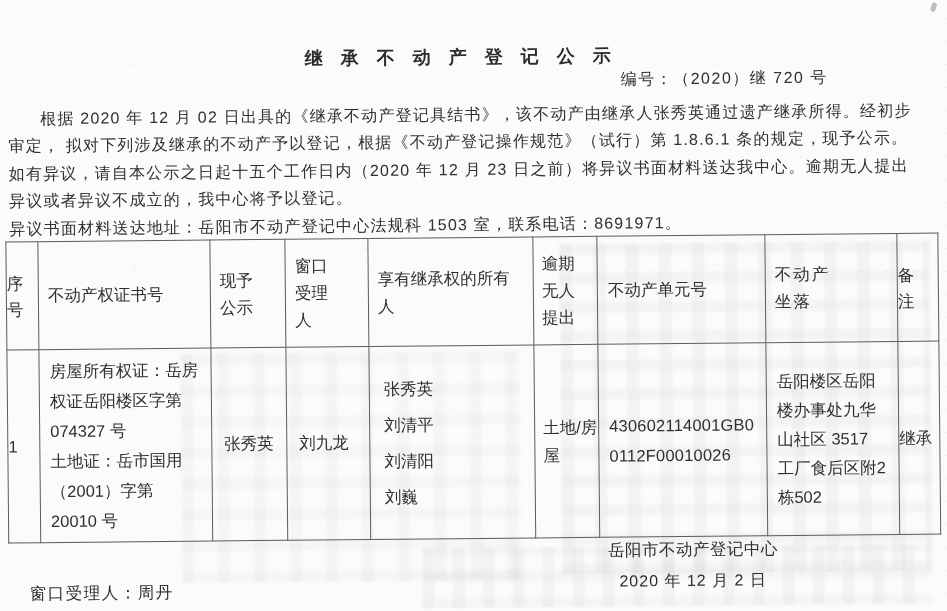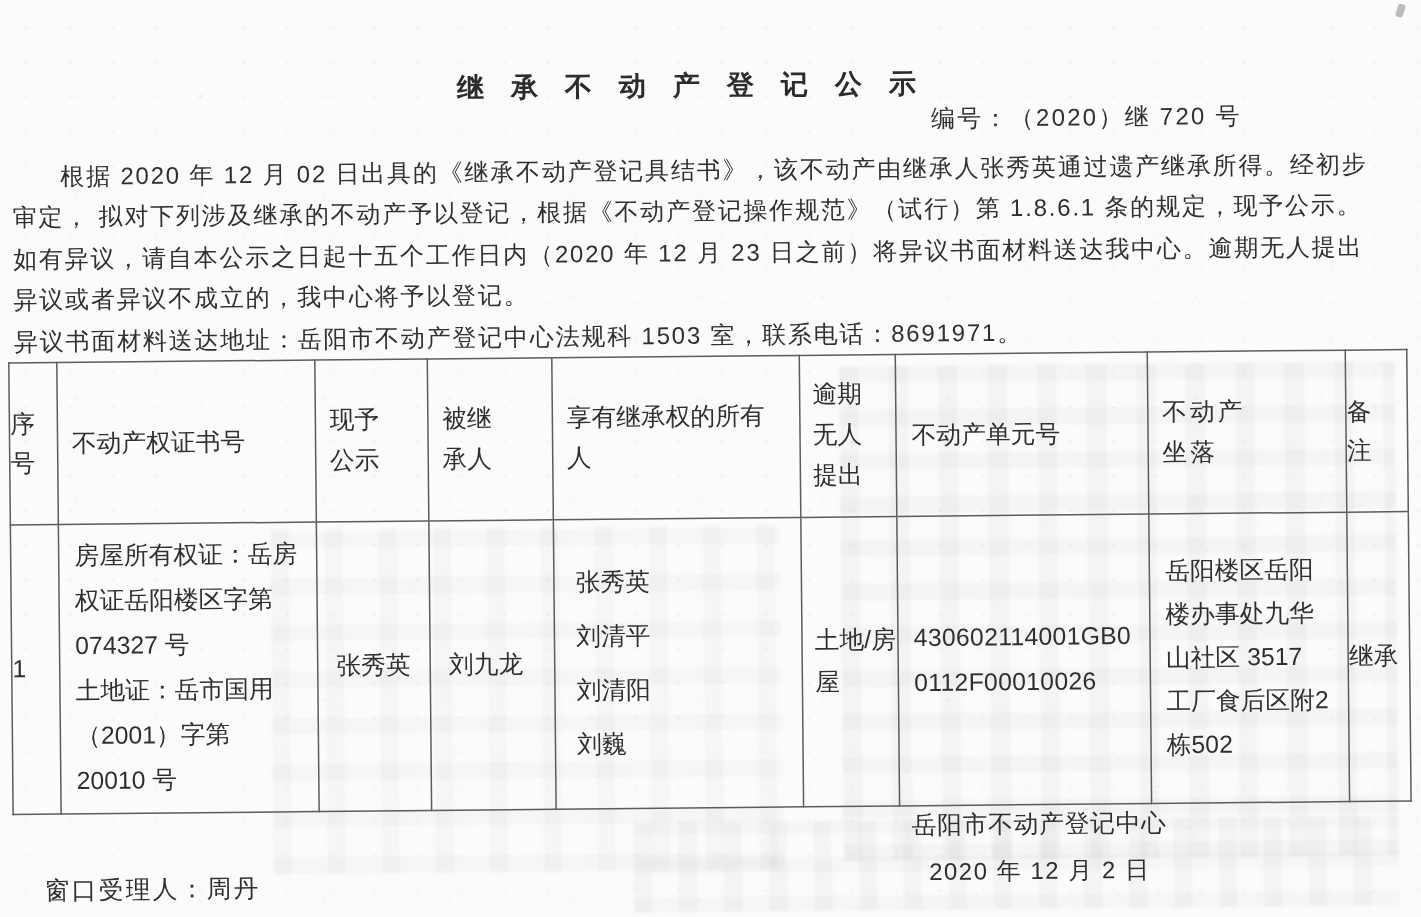--- a/index.html
+++ b/index.html
@@ -135,21 +135,21 @@
         <col style="width:64px">
       <col style="width:168px">
         <col style="width:132px">
         <col style="width:41px">
     </colgroup>
     <tbody>
       <tr class="hdr">
         <th class="c-idx"><span class="w1">序号</span></th>
         <th class="c-cert">不动产权证书号</th>
         <th class="c-holder"><span class="w2">现予公示</span></th>
-        <th class="c-dec"><span class="w2">被继承人</span></th>
+        <th class="c-dec"><span class="w2">窗口受理人</span></th>
         <th class="c-heirs"><span class="w8">享有继承权的所有人</span></th>
         <th class="c-type"><span class="w2">逾期无人提出</span></th>
         <th class="c-unit">不动产单元号</th>
         <th class="c-loc"><span class="w4">不动产坐落</span></th>
         <th class="c-rem"><span class="w1">备注</span></th>
       </tr>
       <tr class="row">
         <td class="d-idx">1</td>
         <td class="d-cert">
           <div class="cert-line">房屋所有权证：岳房权证岳阳楼区字第074327 号</div>

